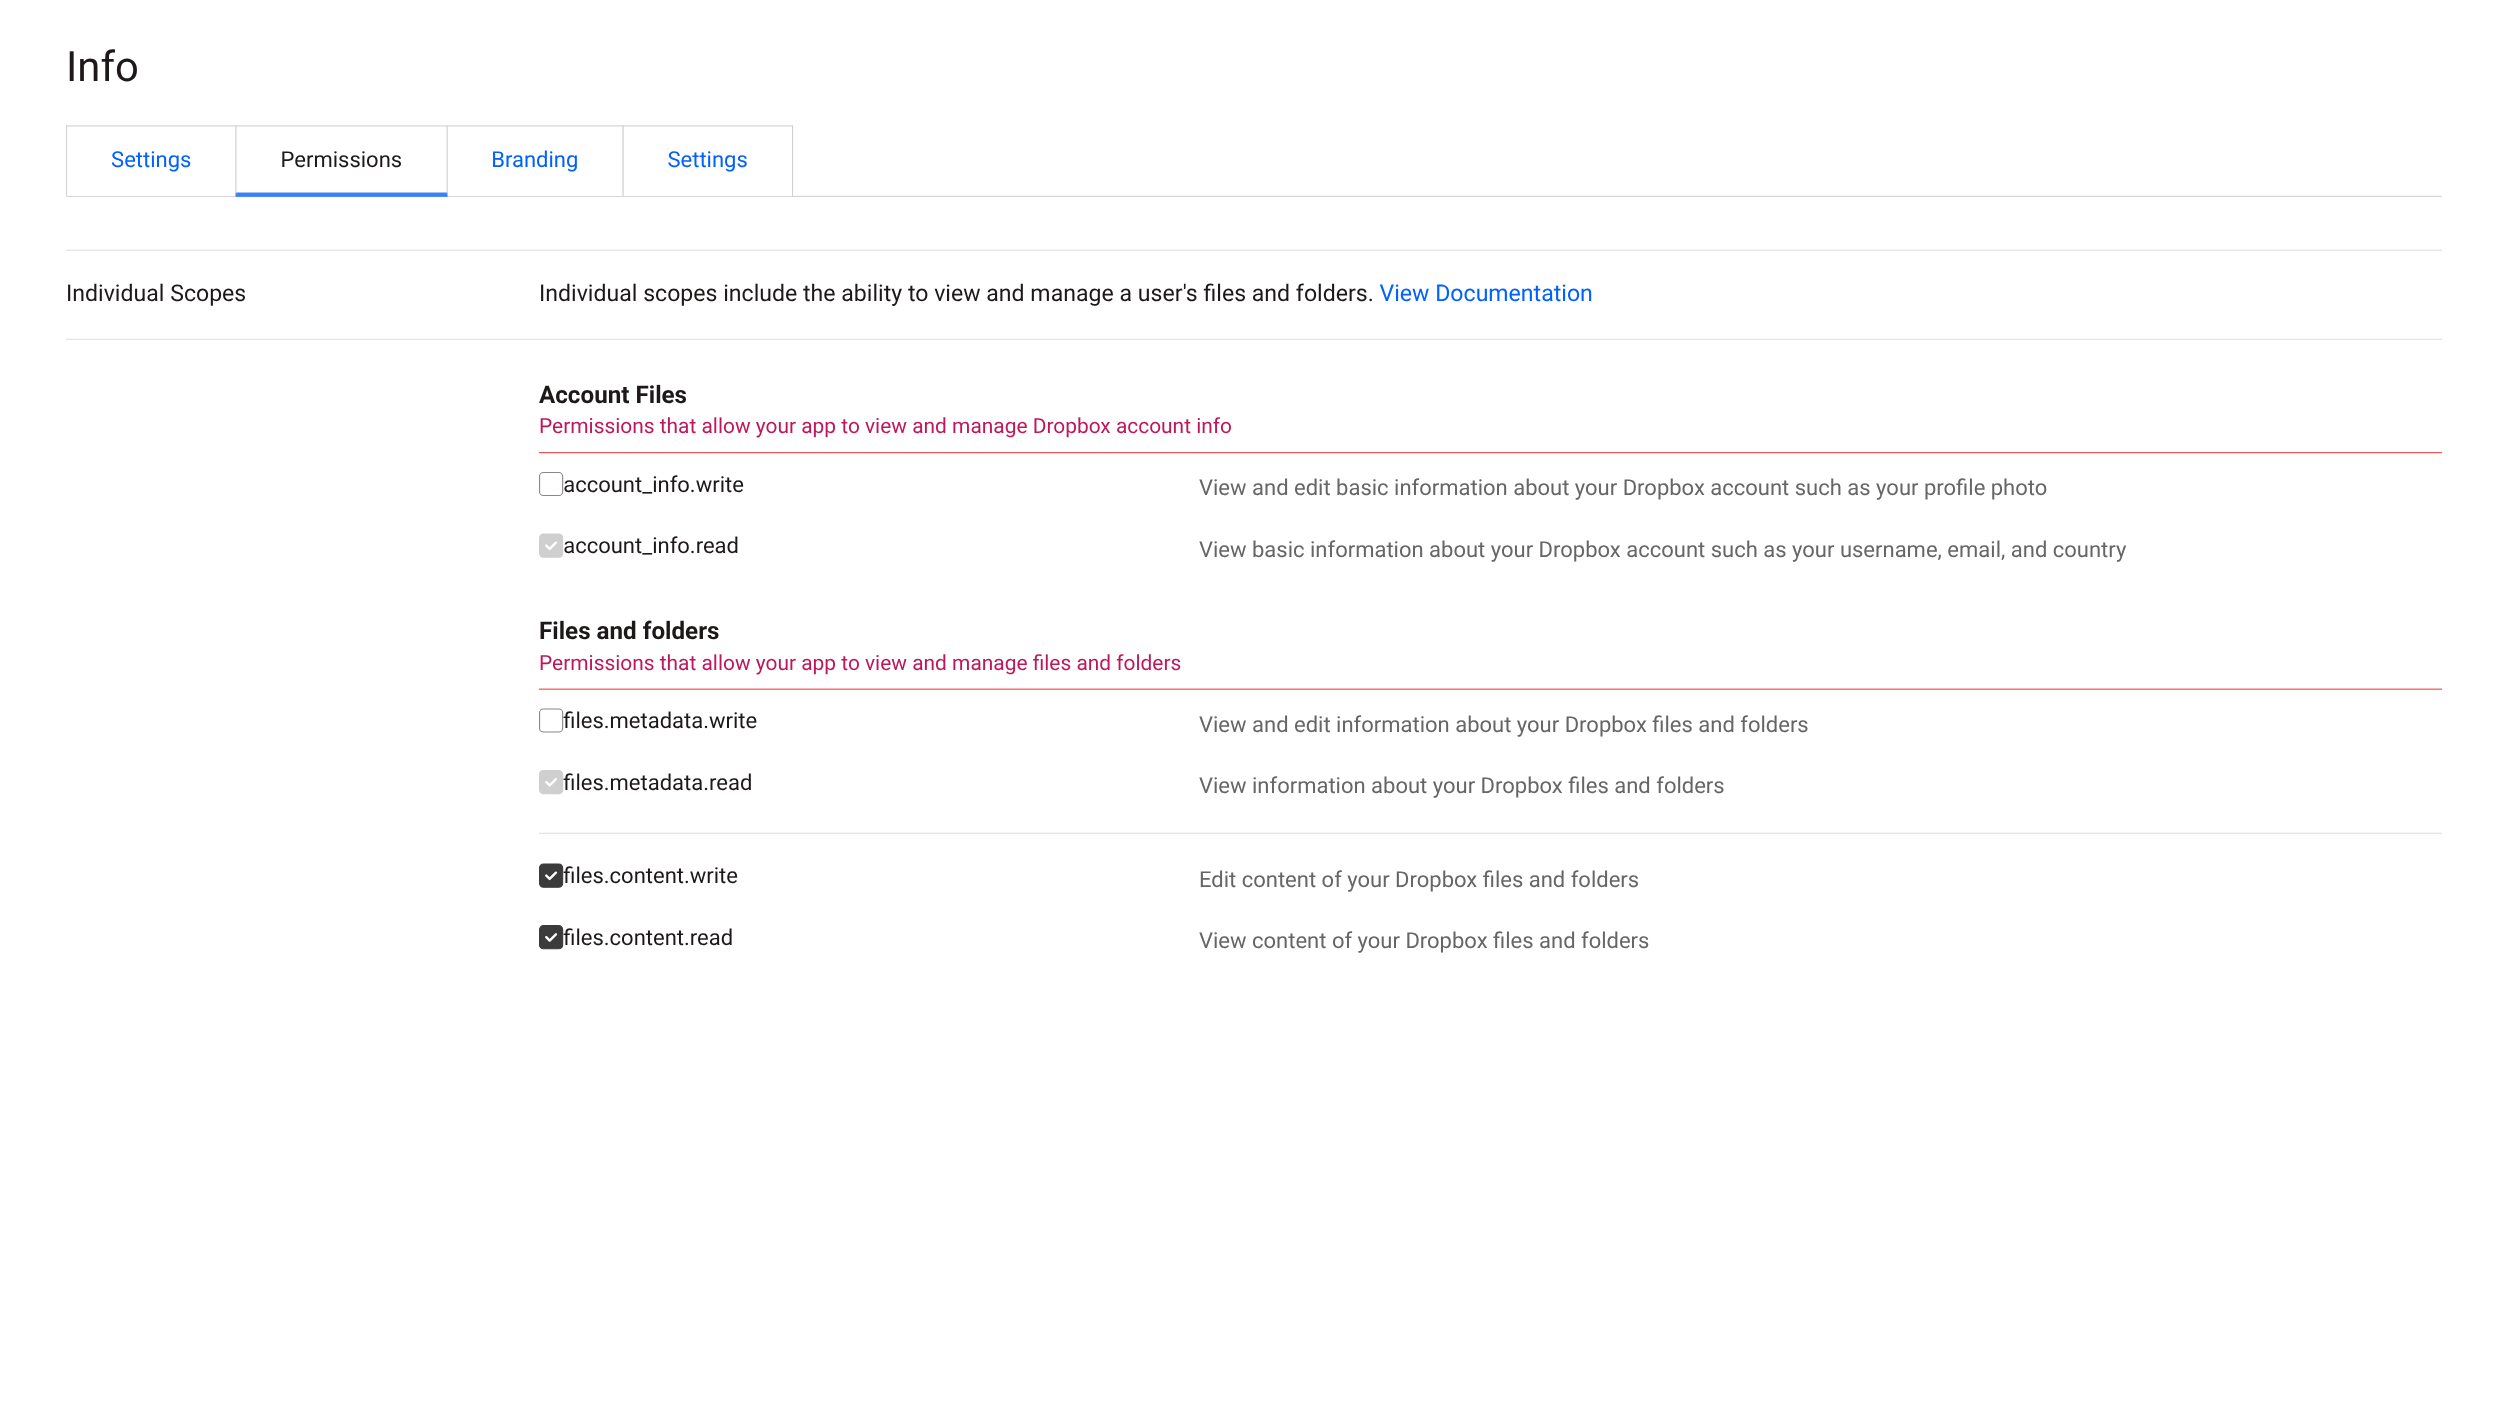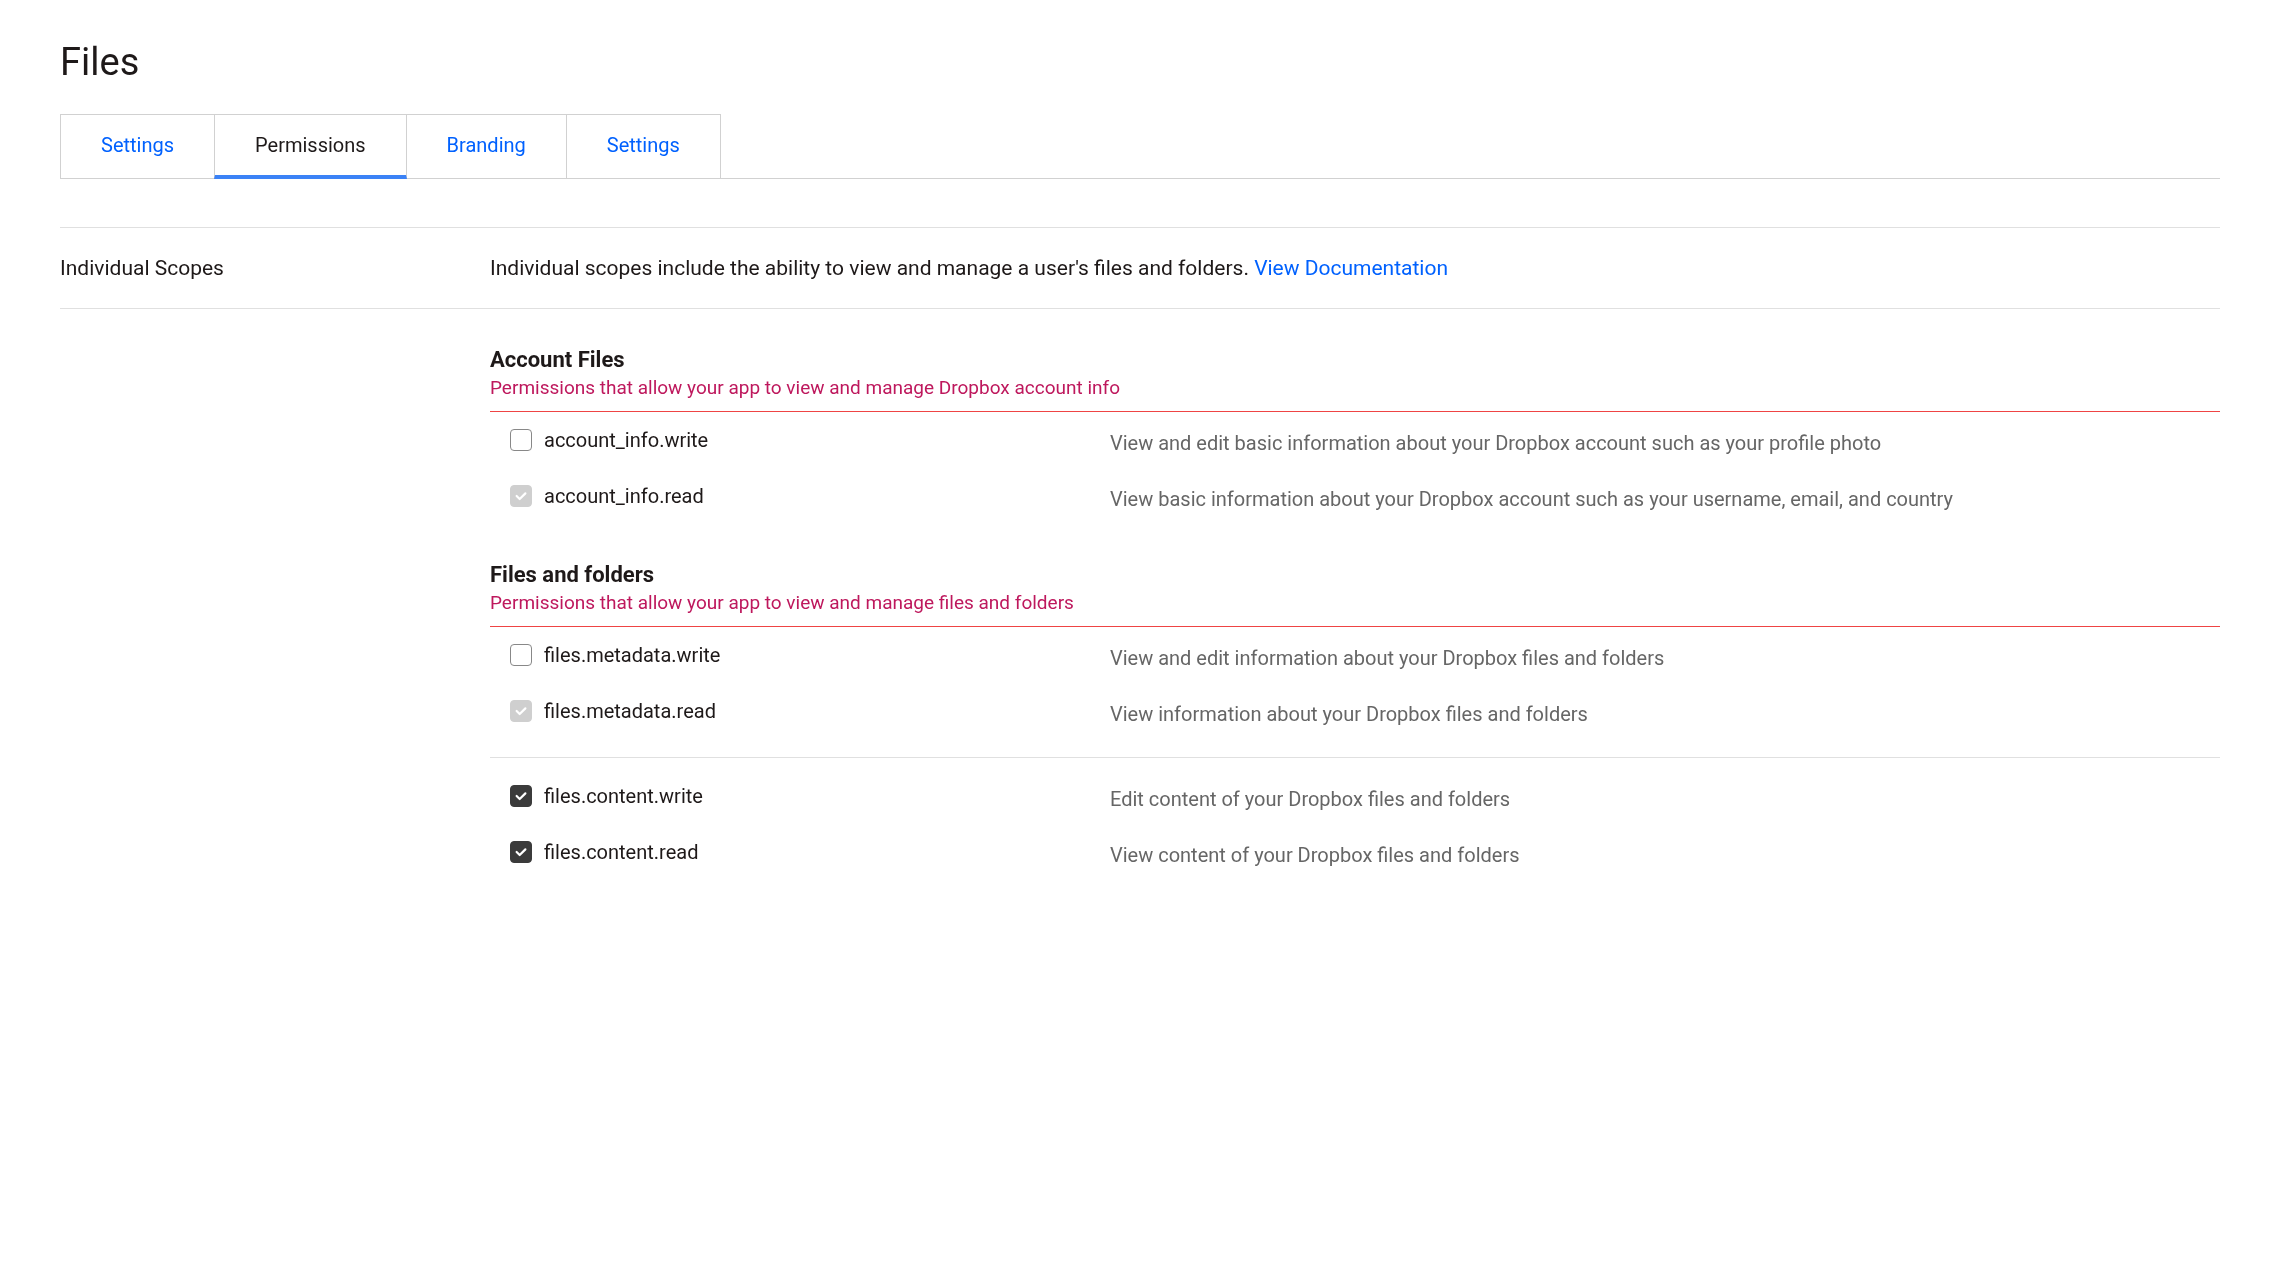--- a/index.html
+++ b/index.html
@@ -88,22 +88,20 @@
     }
     .perm-subdivider {
       border-top: 1px solid #e0e0e0;
       margin-top: 18px;
       padding-top: 10px;
     }
     .perm-left {
       width: 600px;
       display: flex;
       align-items: center;
-      gap: 12px;
-      margin-left: 20px;
     }
     .perm-name {
       font-size: 20px;
       color: #1e1919;
     }
     .perm-desc {
       font-size: 20px;
       color: #666;
       flex: 1;
       line-height: 1.5;
@@ -141,21 +139,21 @@
     .checkbox.checked svg path {
       stroke: #fff;
     }
     .checkbox.disabled svg path {
       stroke: #fff;
     }
   </style>
 </head>
 <body>
 
-<h1 class="page-title">Files</h1>
+<h1 class="page-title">Info</h1>
 
 <div class="tabs">
   <div class="tab">Settings</div>
   <div class="tab active">Permissions</div>
   <div class="tab">Branding</div>
   <div class="tab">Settings</div>
 </div>
 
 <div class="section-divider"></div>
 

